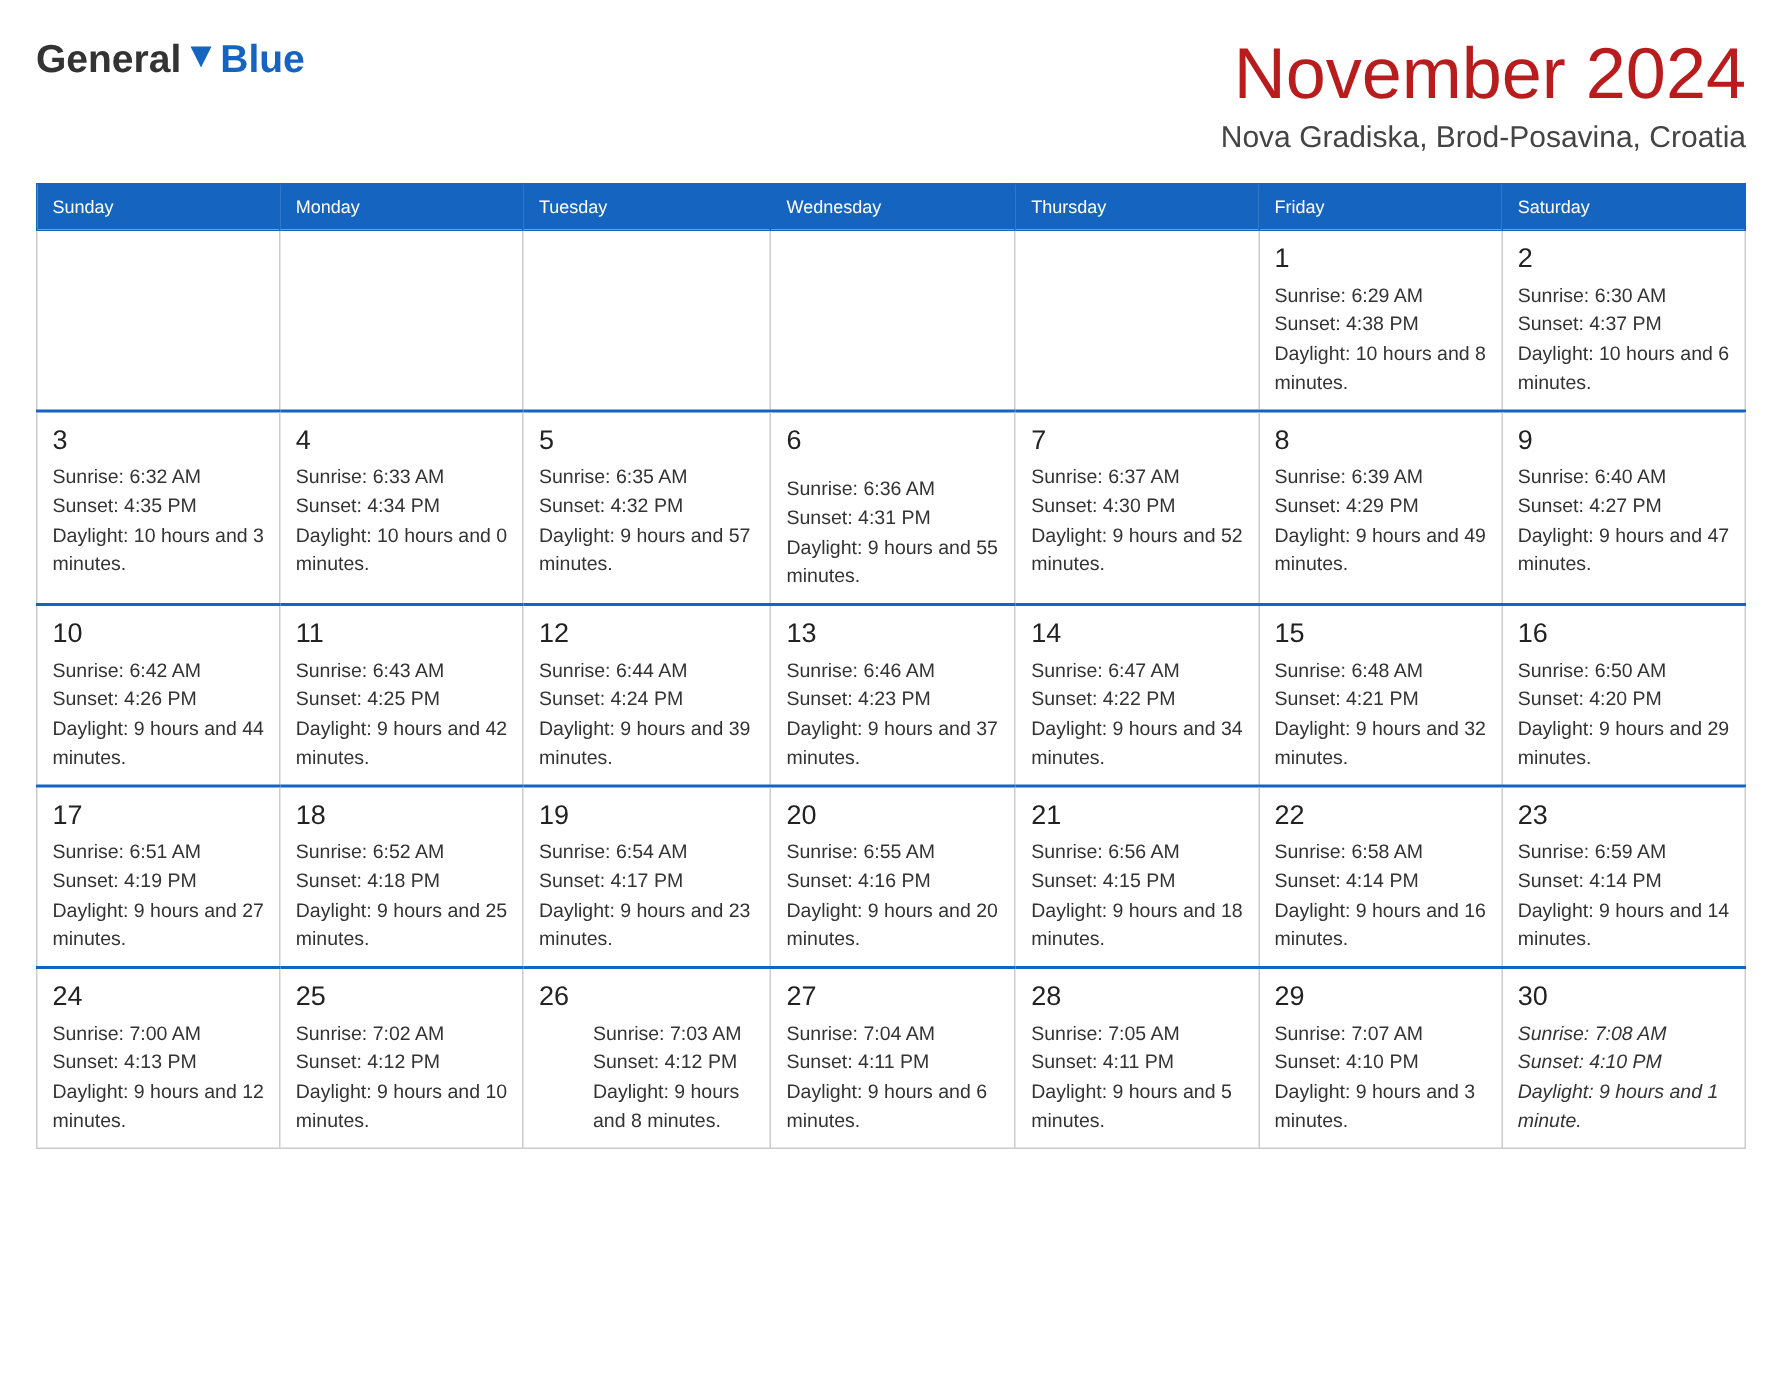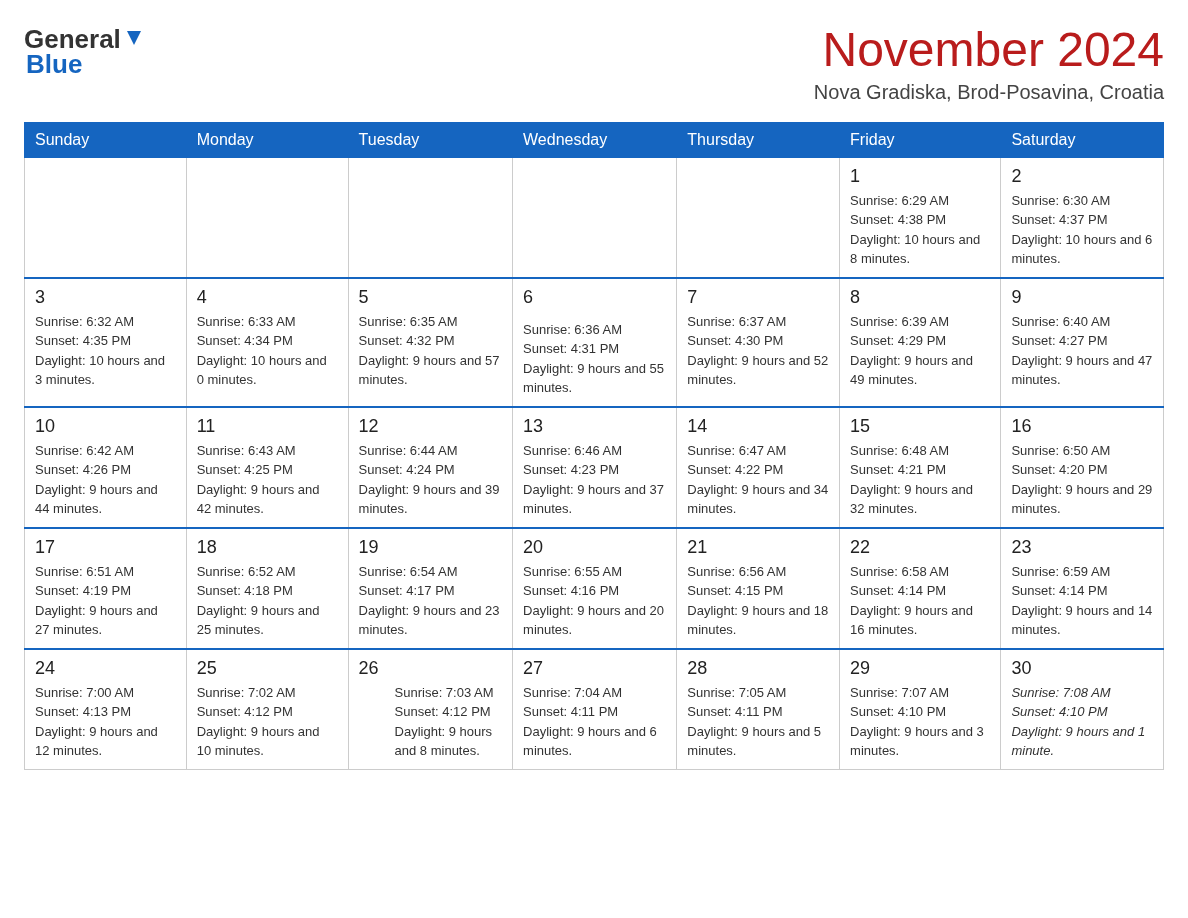--- a/index.html
+++ b/index.html
@@ -11,22 +11,22 @@
       min-height: 918px;
     }
     .header {
       display: flex;
       align-items: flex-start;
       justify-content: space-between;
       margin-bottom: 18px;
     }
     .logo {
       display: flex;
-      flex-direction: column;
-      align-items: flex-start;
+      flex-direction: row;
+      align-items: flex-end;
     }
     .title-block {
       text-align: right;
     }
     .month-title {
       font-size: 48px;
       font-weight: normal;
       color: #b91c1c;
       line-height: 1.1;
     }
@@ -38,21 +38,21 @@
     .calendar {
       width: 100%;
       border-collapse: collapse;
       margin-top: 4px;
     }
     .calendar th {
       background-color: #1565c0;
       color: #fff;
       text-align: left;
       padding: 8px 10px;
-      font-size: 16px;
+      font-size: 12px;
       font-weight: normal;
       border: 1px solid #1565c0;
     }
     .calendar td {
       border: 1px solid #ccc;
       vertical-align: top;
       padding: 8px 10px;
       width: 170px;
       min-height: 110px;
       font-size: 13px;

